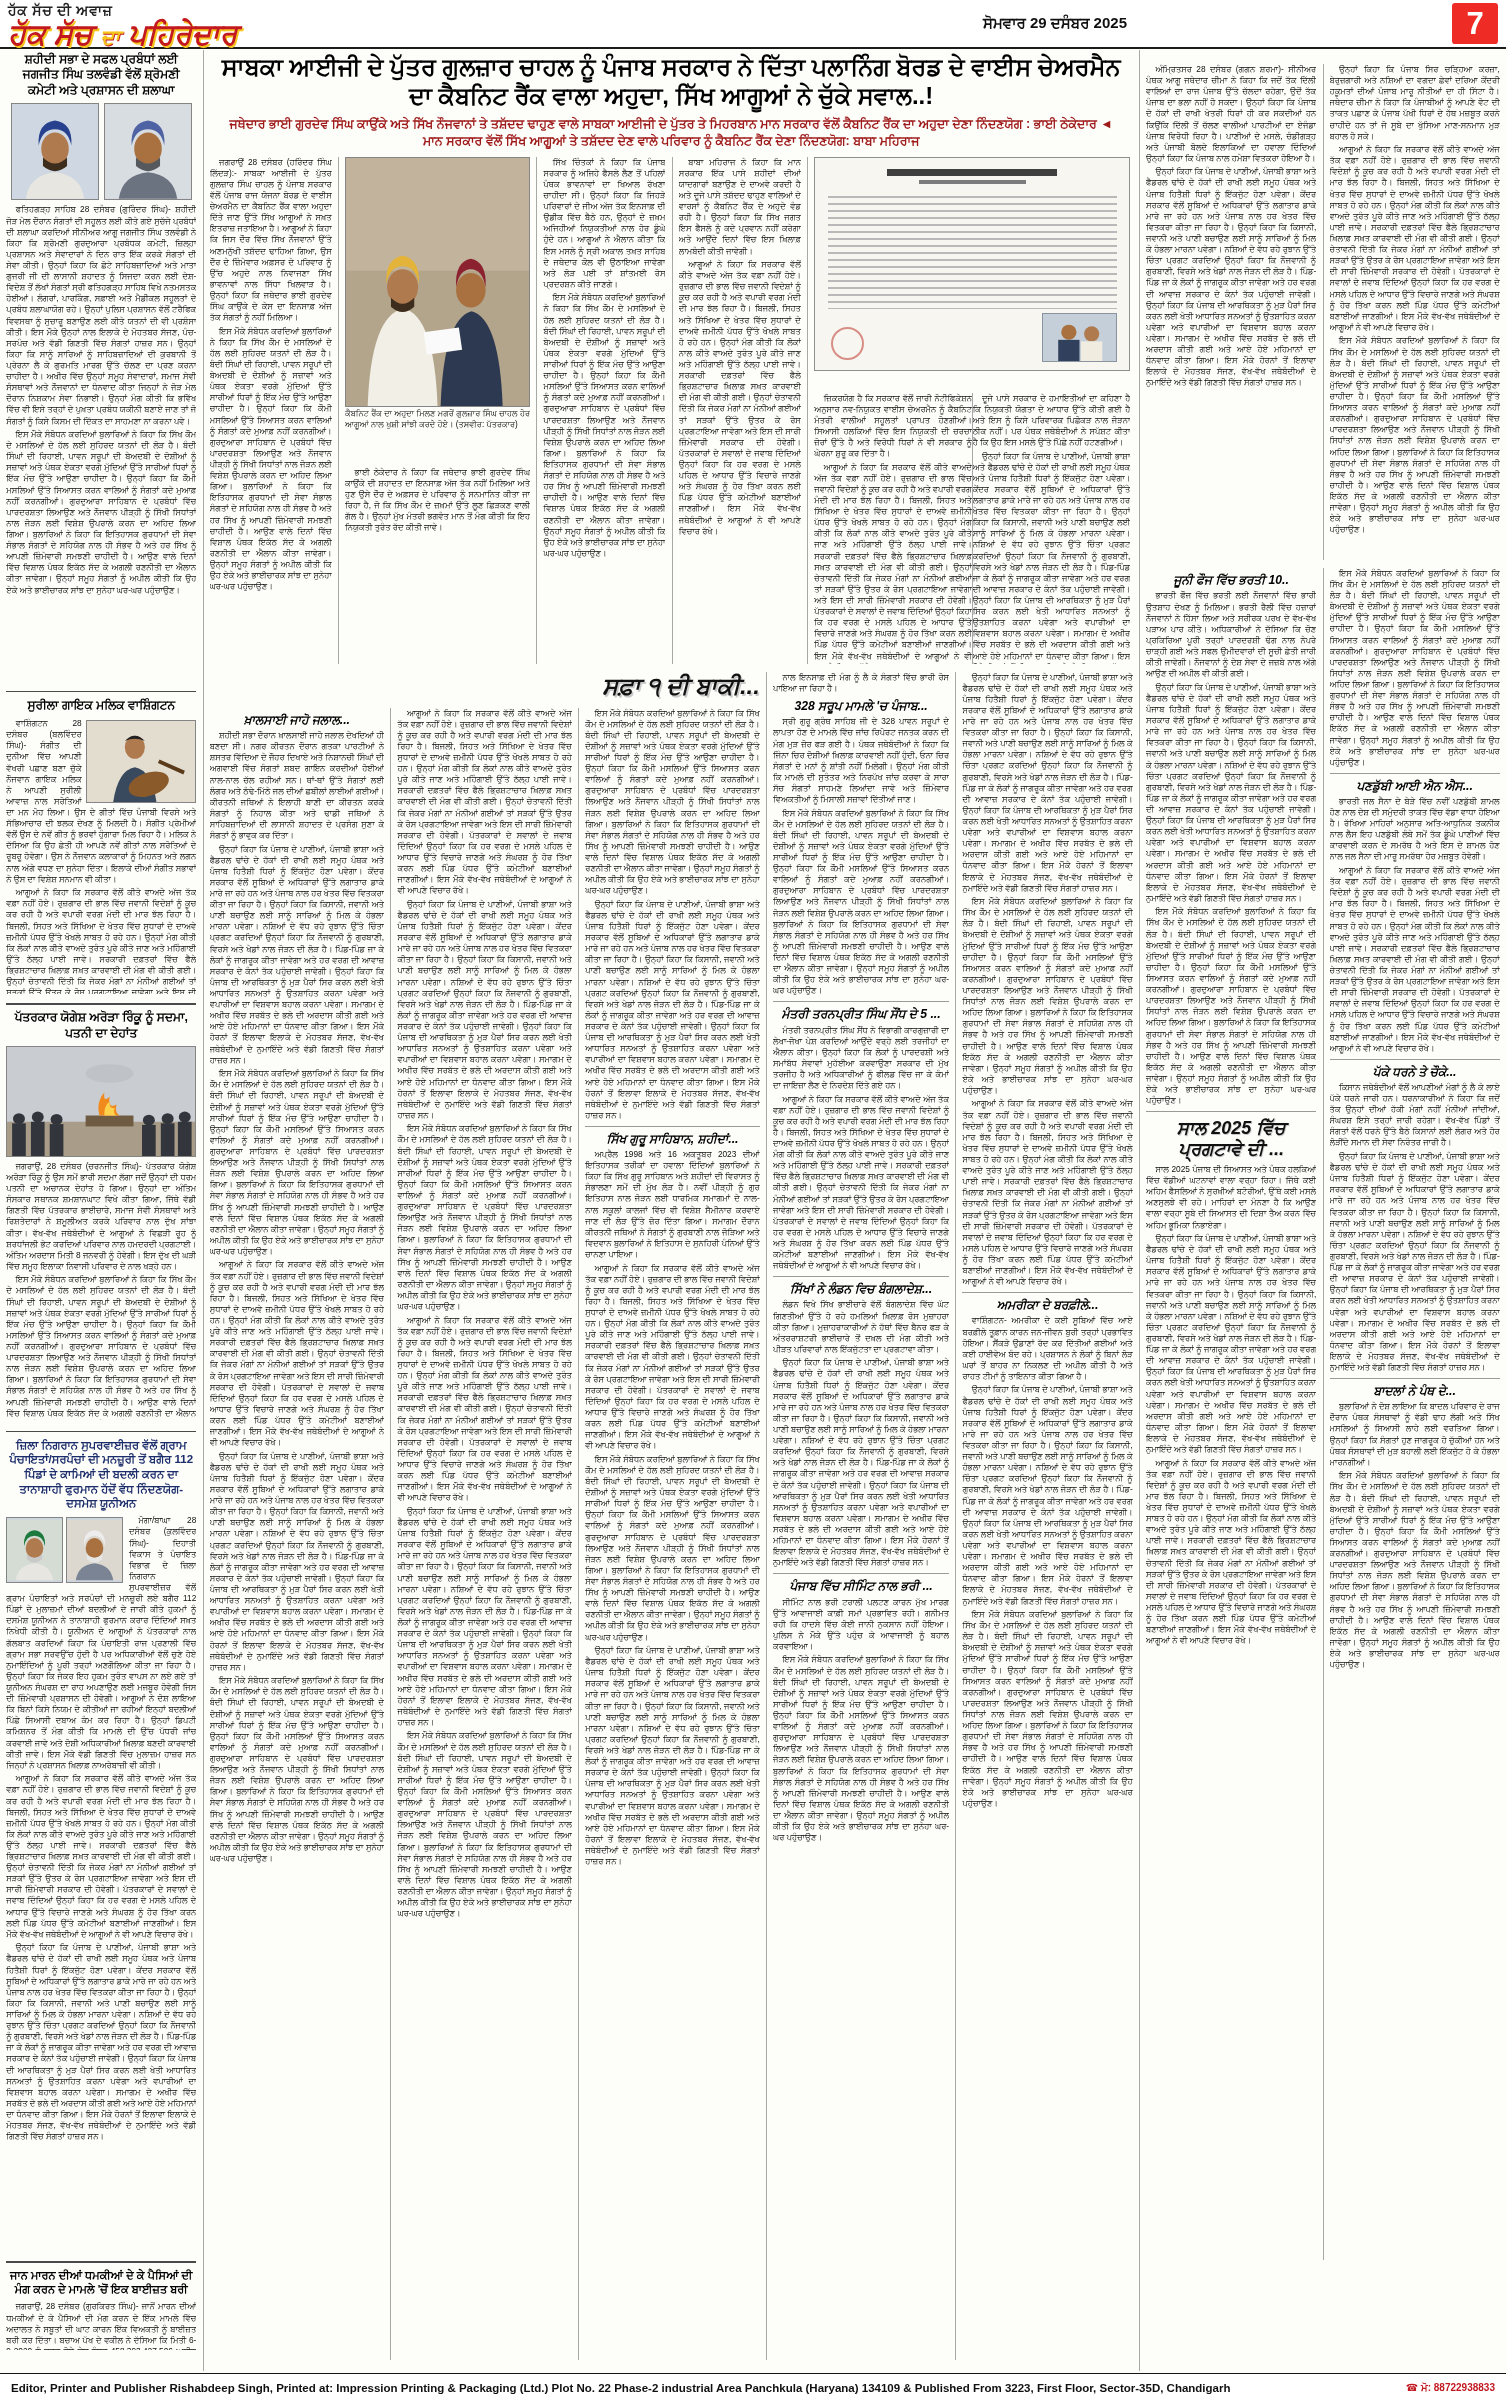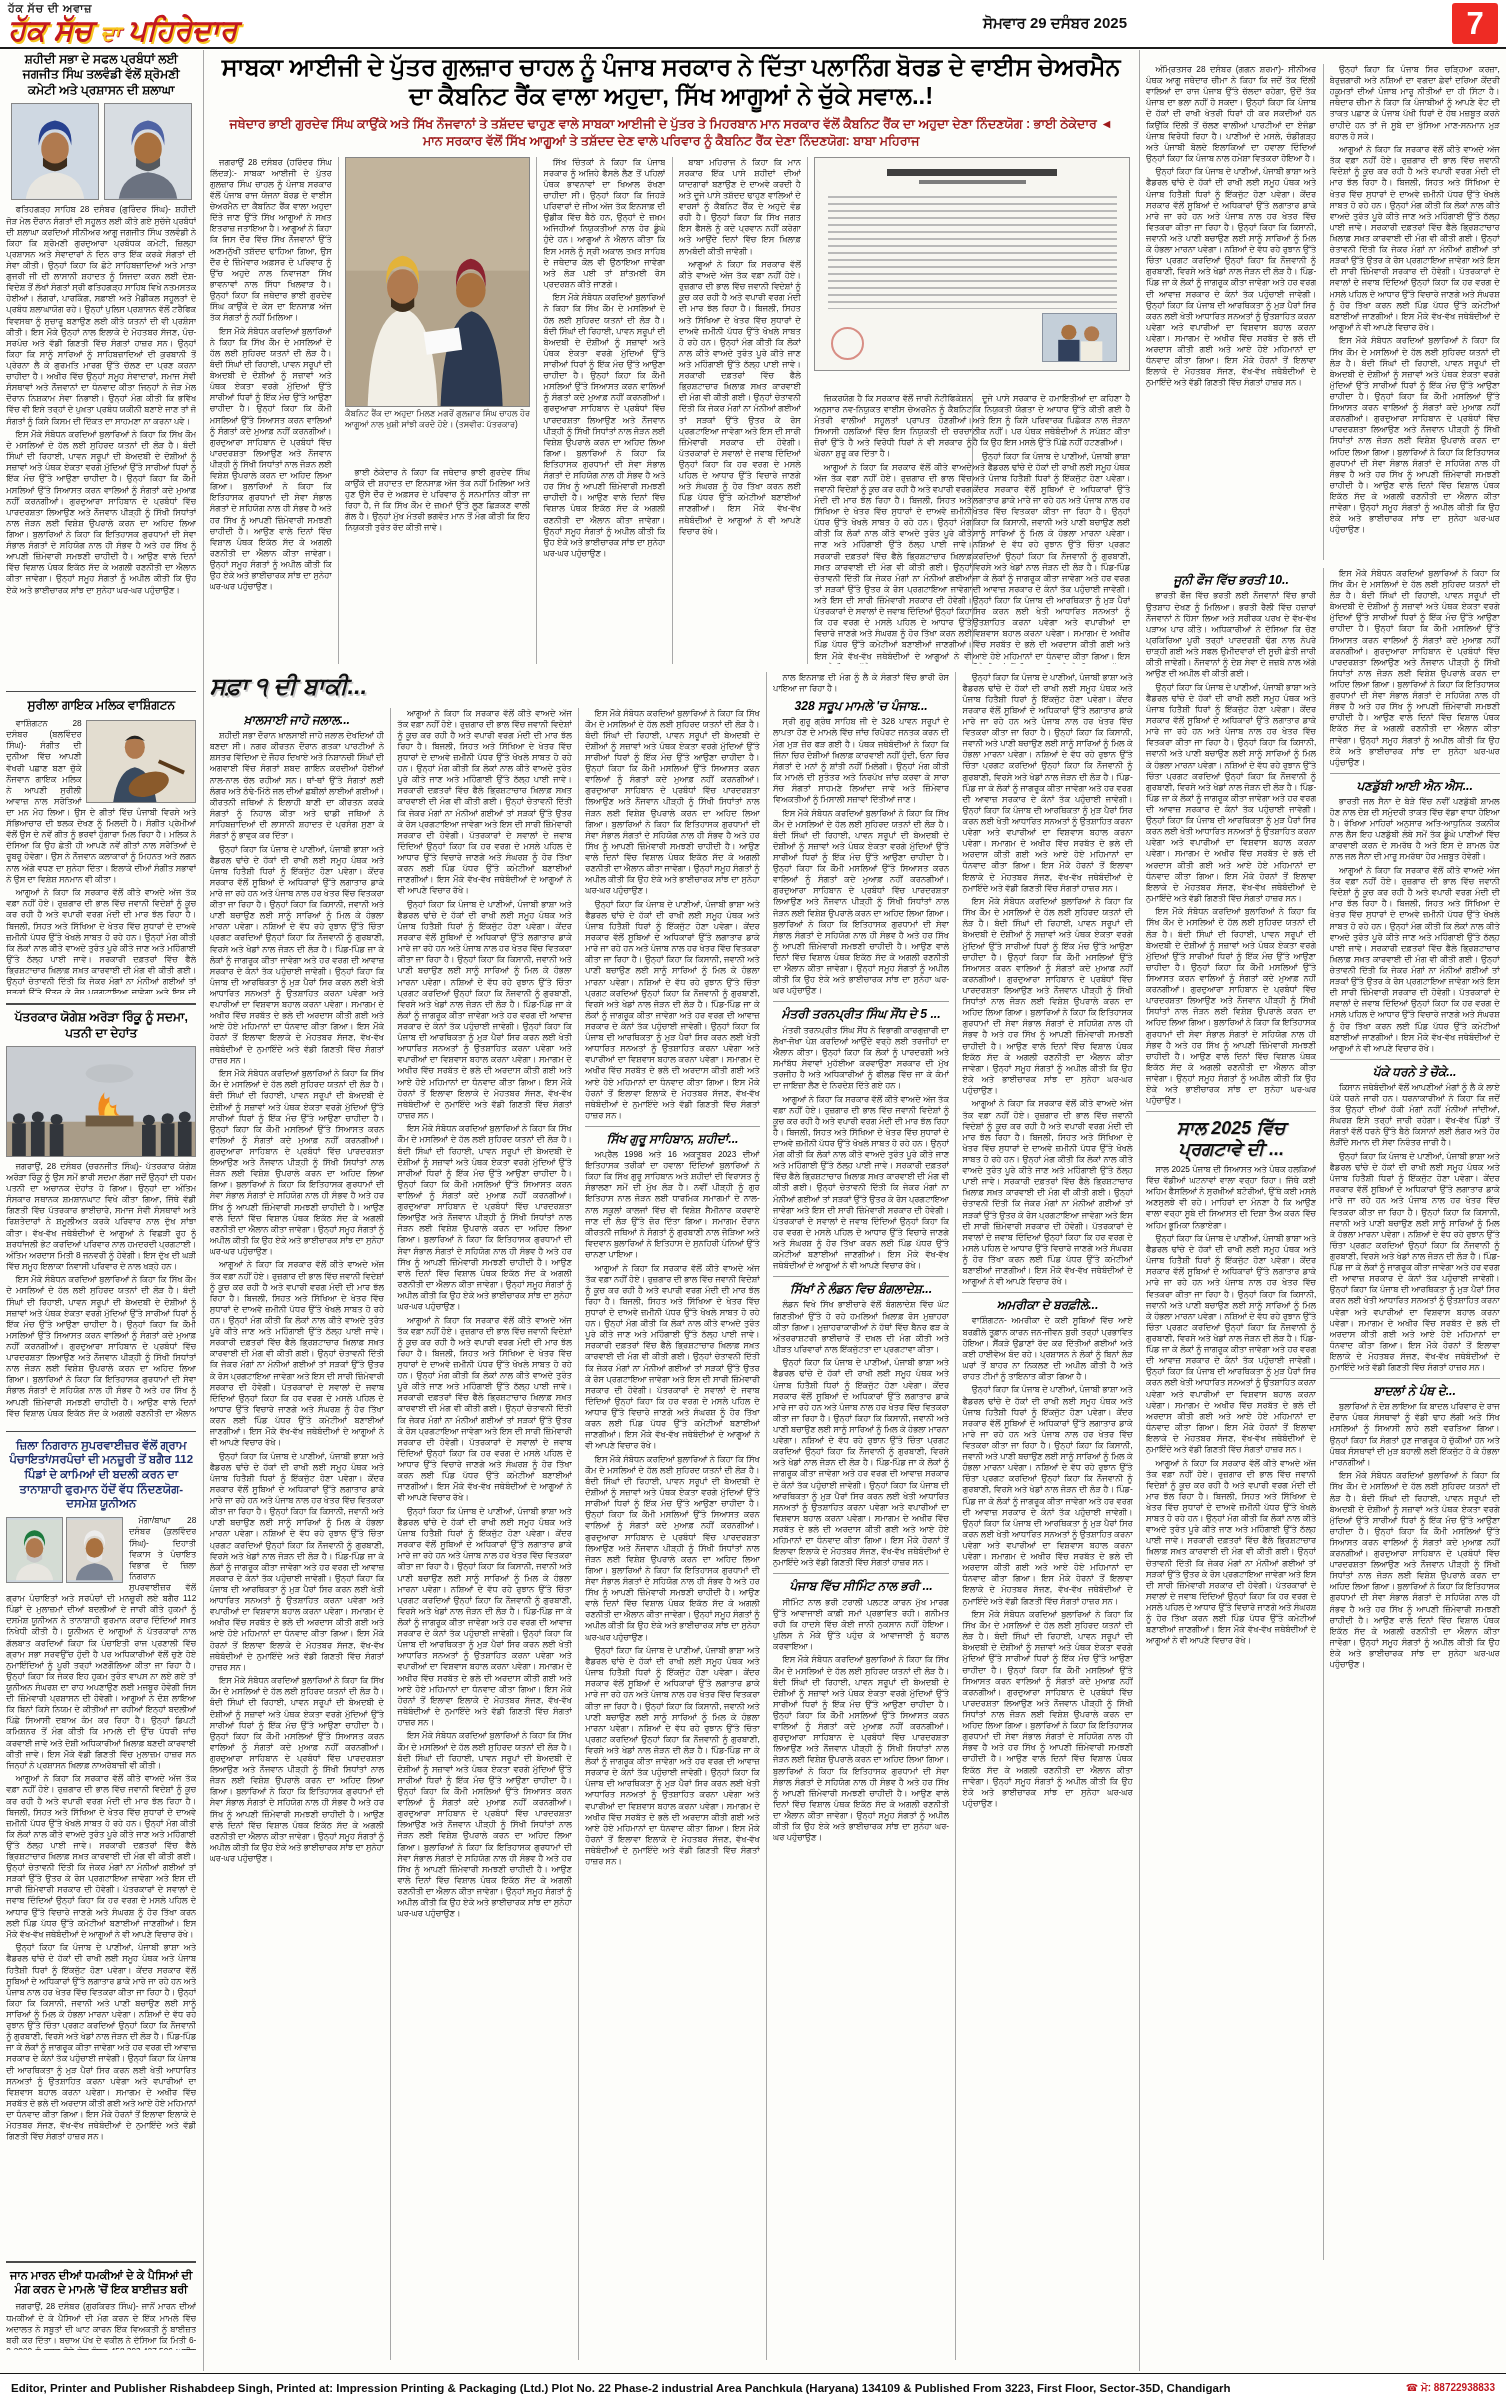--- a/index.html
+++ b/index.html
@@ -1,21 +1,21 @@
 <!DOCTYPE html>
 <html lang="pa" style="font-size:12.6px"><head>
 <meta charset="utf-8">
 <style>
   *{margin:0;padding:0;box-sizing:border-box}
   body{background:#d9d9d9;font-family:"Liberation Sans","DejaVu Sans",sans-serif}
   .page{position:relative;width:1506px;height:2401px;margin:0 auto;background:#fdfdfa;overflow:hidden;color:#111}
   
   .masthead{position:absolute;top:0;left:0;right:0;height:49px;border-bottom:2.4px solid #1c1c1c;background:#fff}
   .logo{position:absolute;left:7.9px;top:1.6px}
-  .logo-tag{font-size:11px;font-weight:bold;color:#222;letter-spacing:0.8px}
+  .logo-tag{font-size:14px;font-weight:bold;color:#222;letter-spacing:0.8px}
   .logo-main{font-size:29px;font-weight:bold;font-style:italic;line-height:1.05;color:#c21820;text-shadow:1.6px 1.6px 0 #f7c61e}
   .logo-main .mid-word{color:#f7c61e;text-shadow:0.8px 0.8px 0 #c21820;font-size:20.4px}
   .mast-date{position:absolute;left:983px;top:14px;font-size:15px;font-weight:bold;color:#111}
   .page-num{position:absolute;right:7.9px;top:3.1px;width:46px;height:41px;background:#ee2b24;color:#fff;font-size:31px;font-weight:bold;display:flex;align-items:center;justify-content:center;border-radius:3.1px}
   
   .content{position:absolute;top:50px;left:6.3px;right:6.3px;bottom:30px;display:flex;gap:6.3px;overflow:hidden}
   .v{width:0.8px;background:#a8a8a8;align-self:stretch;flex:0 0 0.8px}
   .rail-left{width:190px;flex:0 0 190px;overflow:hidden}
   .mid{width:923px;flex:0 0 923px;overflow:hidden}
   .rail-right{flex:1;overflow:hidden}
@@ -50,21 +50,21 @@
   .doc-head{width:54%;height:7px;background:#3f3f3f;margin:11px auto 0}
   .doc-sub{width:34%;height:3.9px;background:#7c7c7c;margin:4.7px auto 0}
   .doc-lines{position:absolute;left:12.6px;right:12.6px;top:38px;bottom:61px;background:repeating-linear-gradient(to bottom,#b9b9b9 0 1.6px,transparent 1.6px 7px)}
   .doc-photo{position:absolute;right:12.6px;bottom:7.9px;width:75px;height:49px;background:#c4cfd9;border:0.8px solid #8a93a0}
   .doc-seal{position:absolute;left:15.7px;bottom:9.4px;width:33px;height:33px;border:2.4px solid #c0392b;border-radius:50%;opacity:.55}
   .mright-cols{display:flex;gap:0;margin-top:22px;flex:1;overflow:hidden}
   .mright-cols .sc{flex:1;overflow:hidden}
   
   .cont{display:flex;gap:6.3px;margin-top:7.9px;height:1688px;overflow:hidden}
   .cont-left{flex:0 0 550px;width:550px;display:flex;flex-direction:column;overflow:hidden}
-  .cont-banner{font-size:23.6px;font-weight:bold;font-style:italic;text-align:left;padding:1.6px 0 4.7px;text-shadow:1.6px 1.6px 0 #c9c9c9;flex:0 0 36px}
+  .cont-banner{font-size:23.6px;font-weight:bold;font-style:italic;text-align:right;padding:1.6px 0 4.7px;text-shadow:1.6px 1.6px 0 #c9c9c9;flex:0 0 36px}
   .c3{display:flex;gap:6.3px;flex:1;overflow:hidden}
   .ccol{flex:1;overflow:hidden}
   .ncol{flex:0 0 176px;width:176px;overflow:hidden}
   .lcol{flex:1;overflow:hidden}
   .sec-hl{font-size:12.2px;font-weight:bold;font-style:italic;text-align:center;margin:5.5px 1.6px 3.1px;color:#000}
   .mini-banner{font-size:18px;font-weight:bold;font-style:italic;text-align:center;margin:6.3px 0 3.9px;text-shadow:0.8px 0.8px 0 #c9c9c9}
   
   .r-head{display:flex;gap:6.3px;height:119px;overflow:hidden}
   .r-hl{flex:1;font-size:17.7px;line-height:1.3;font-weight:bold;text-align:center;color:#000}
   .p-cheema{flex:0 0 102px;width:102px;height:116px}

